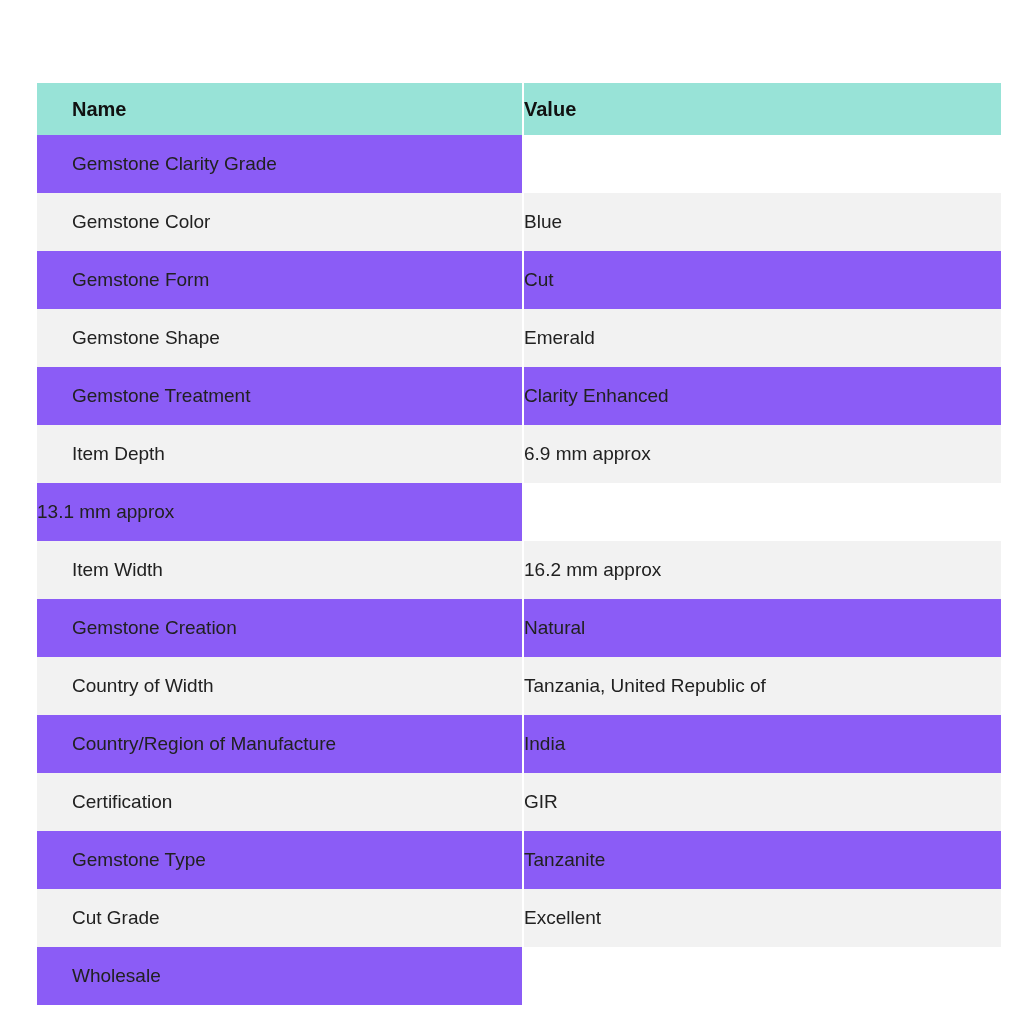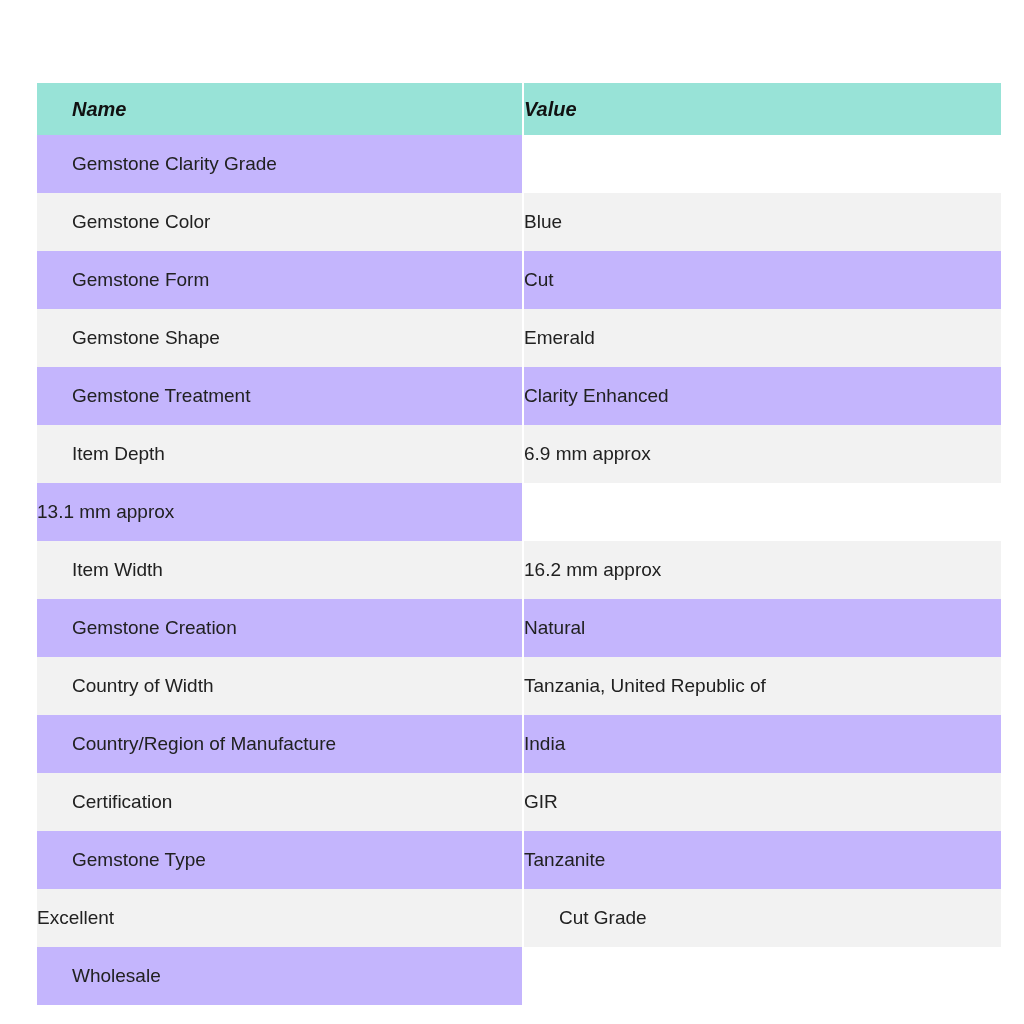--- a/index.html
+++ b/index.html
@@ -41,24 +41,23 @@
   .name-cell {
     padding-left: 35px;
   }
   .value-cell {
   }
   .header-row .cell {
     background: var(--header-bg, #98e3d7);
     font-size: 20px;
     font-weight: 600;
     color: #111111;
-    font-style: italic;
   }
   .rows .row .cell {
-    background: #c4b5fd;
+    background: #8b5cf6;
     font-size: 19px;
     font-weight: 400;
     color: var(--text, #212121);
   }
   .rows .row:nth-child(even) .cell {
     background: var(--row-alt-bg, #f2f2f2);
   }
 </style>
 </head>
 <body>
@@ -115,21 +114,21 @@
     </div>
     <div class="row">
       <div class="cell name-cell">Certification</div>
       <div class="cell value-cell">GIR</div>
     </div>
     <div class="row">
       <div class="cell name-cell">Gemstone Type</div>
       <div class="cell value-cell">Tanzanite</div>
     </div>
     <div class="row">
+      <div class="cell name-cell">Cut Grade</div>
       <div class="cell value-cell">Excellent</div>
-      <div class="cell name-cell">Cut Grade</div>
     </div>
     <div class="row">
       <div class="cell name-cell">Wholesale</div>
     </div>
   </div>
 
 </div>
 
 </body></html>

